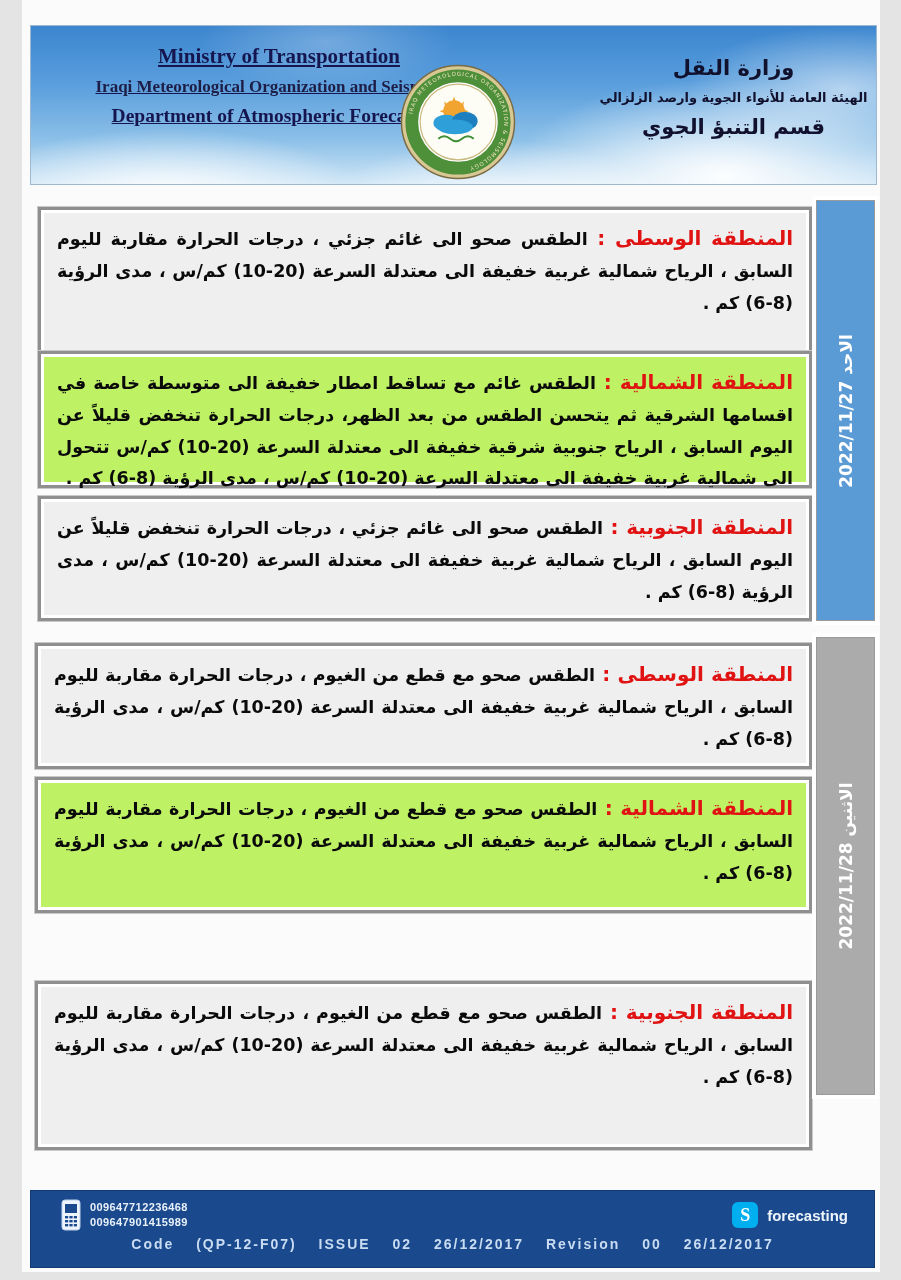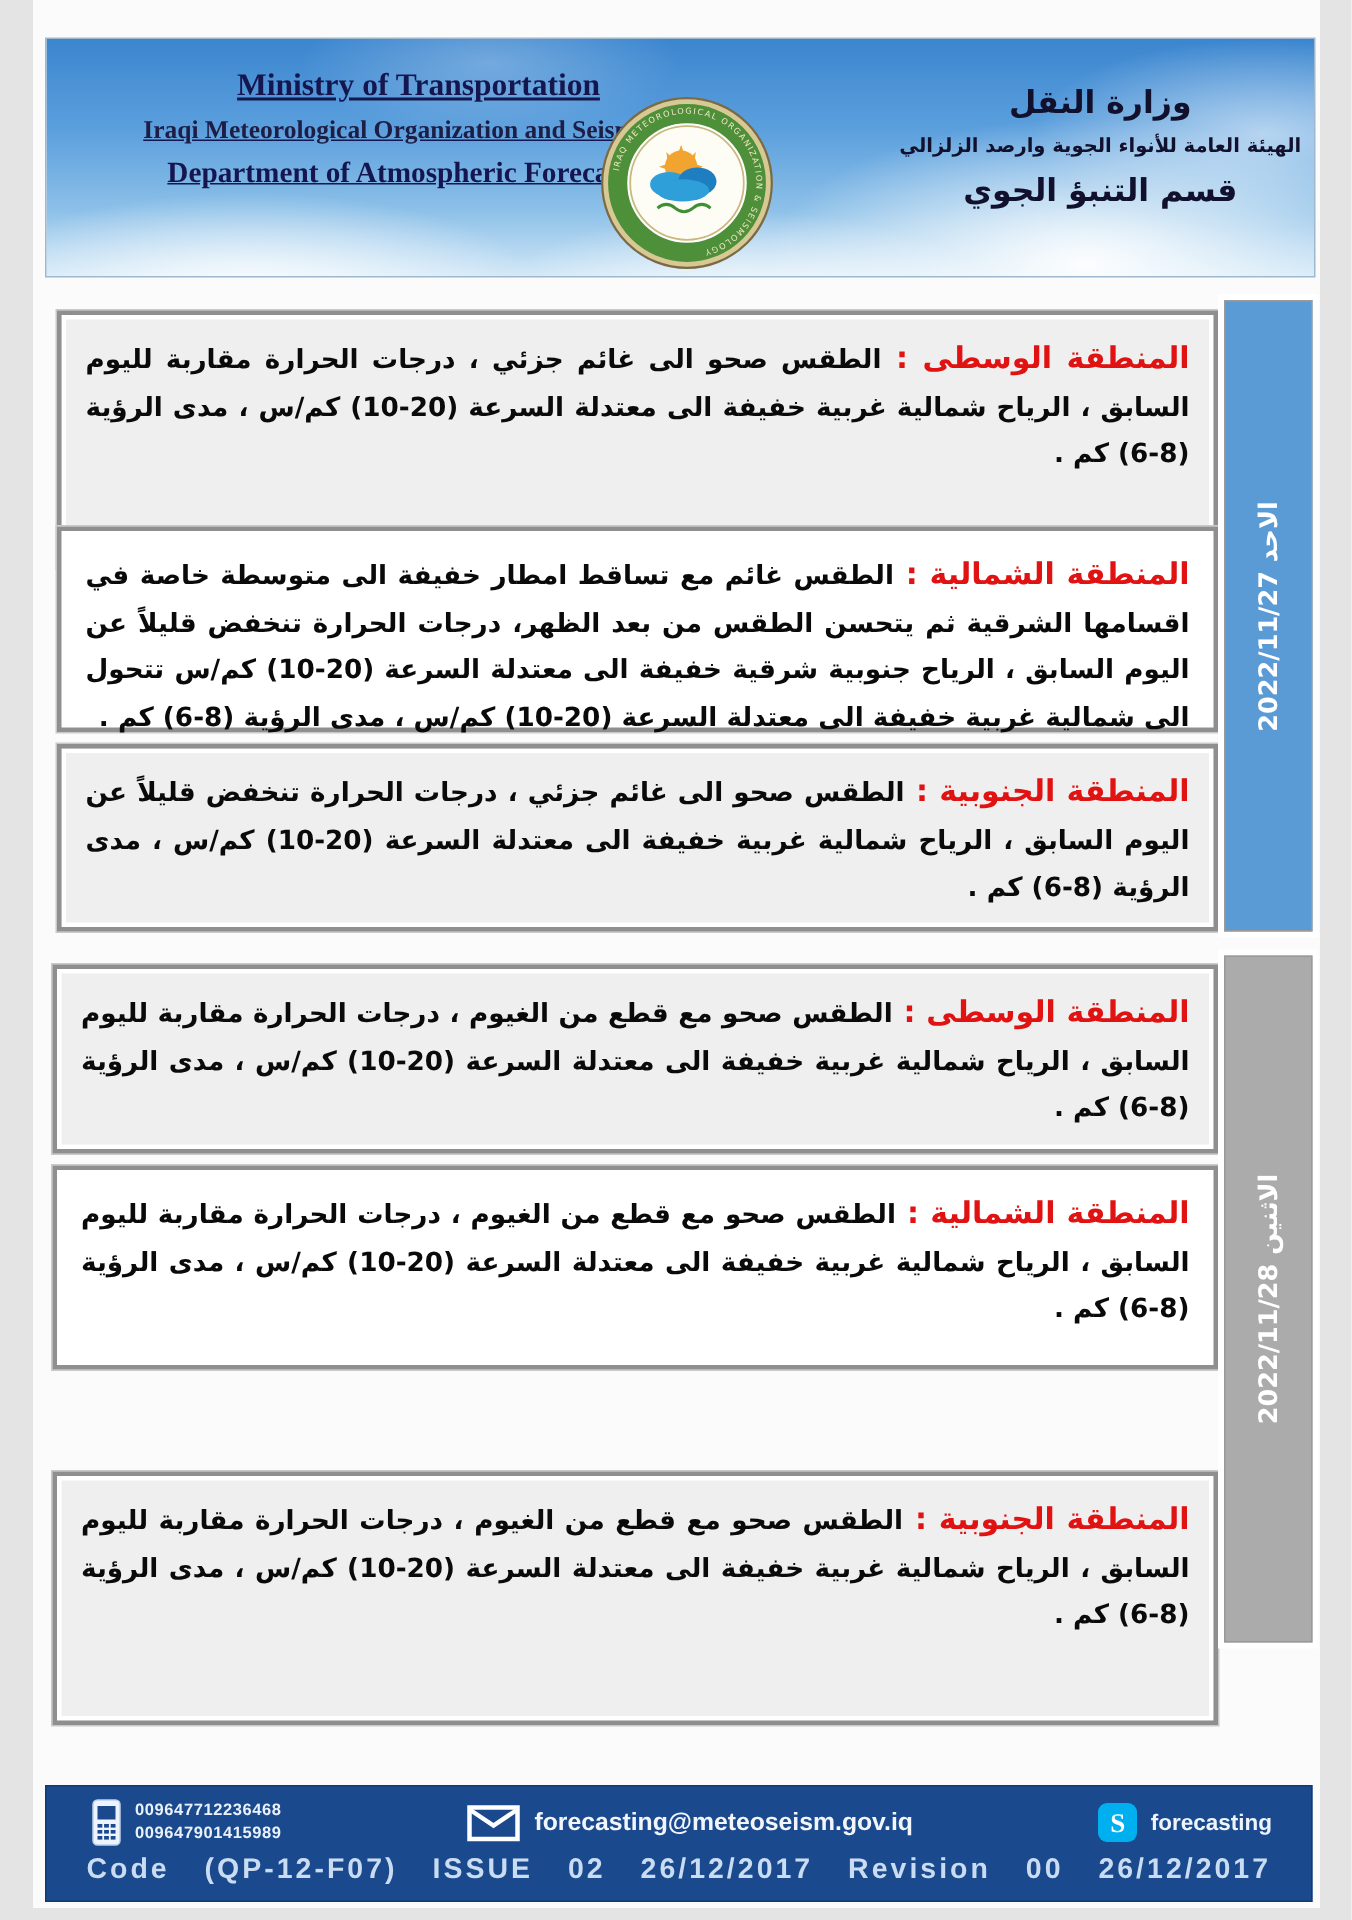--- a/index.html
+++ b/index.html
@@ -36,21 +36,21 @@
   #logo{left:368px;top:37px;width:118px;height:118px;}
 
   
   .fbox{
     left:38px;width:774px;
     border:3px solid #8f8f8f;
     box-shadow:0 0 0 1px #c9c9c9, inset 0 0 0 3px #ffffff;
     box-sizing:border-box;
   }
   .bg-gray{background:#efefef;}
-  .bg-blue{background:#ffffff;}
+  .bg-blue{background:#bef264;}
   .ftext{
     margin:0;padding:10px 16px 0 16px;
     direction:rtl;text-align:justify;
     line-height:1.8;
   }
   .rlabel{color:#e01212;font-weight:700;font-size:20px;}
   .rbody{color:#0a0a0a;font-weight:700;font-size:17.5px;}
 
   
   .daybar{
@@ -77,21 +77,21 @@
   .contact-row{display:flex;justify-content:space-between;align-items:center;padding:8px 26px 2px 30px;}
   .c-group{display:flex;align-items:center;gap:9px;}
   .phone-nums{font-size:11px;font-weight:700;letter-spacing:.4px;line-height:1.35;color:#e9f1fb;}
   .email-text{font-size:16.5px;font-weight:700;color:#f2f6fc;}
   .skype-badge{width:26px;height:26px;background:#00aff0;border-radius:6px;
     display:flex;align-items:center;justify-content:center;
     color:#fff;font-weight:700;font-size:18px;font-family:"Liberation Serif",serif;}
   .skype-text{font-size:15px;font-weight:700;color:#eef4fb;}
   .code-row{
     margin-top:3px;text-align:center;
-    font-size:19px;font-weight:700;color:#c9dcf2;
+    font-size:14px;font-weight:700;color:#c9dcf2;
     letter-spacing:2px;word-spacing:16px;
   }
 </style>
 </head>
 <body>
 
 <div id="sheet"></div>
 
 <header id="letterhead" class="abs">
   <div class="en-block abs">
@@ -175,27 +175,20 @@
             <rect x="8.4" y="25" width="3.2" height="2.4"></rect>
             <rect x="12.8" y="25" width="3.2" height="2.4"></rect>
         </g>
       </svg>
       <div class="phone-nums">
         <div>009647712236468</div>
         <div>009647901415989</div>
       </div>
     </div>
 
-    <div class="c-group">
-      <svg width="36" height="25" viewBox="0 0 36 25">
-        <rect x="2" y="2" width="32" height="21" fill="none" stroke="#ffffff" stroke-width="3"></rect>
-        <path d="M3 4 L18 14 L33 4" fill="none" stroke="#ffffff" stroke-width="3"></path>
-      </svg>
-      <span class="email-text">forecasting@meteoseism.gov.iq</span>
-    </div>
 
     <div class="c-group">
       <div class="skype-badge">
           <span>S</span>
         </div>
       <span class="skype-text">forecasting</span>
     </div>
   </div>
 
   <div class="code-row">Code (QP-12-F07) ISSUE 02 26/12/2017 Revision 00 26/12/2017</div>

